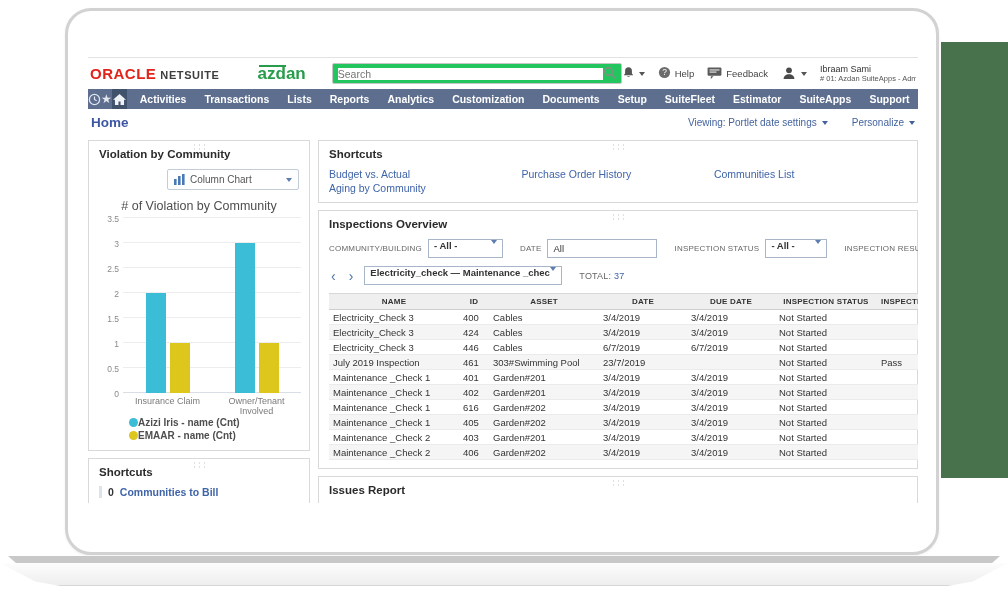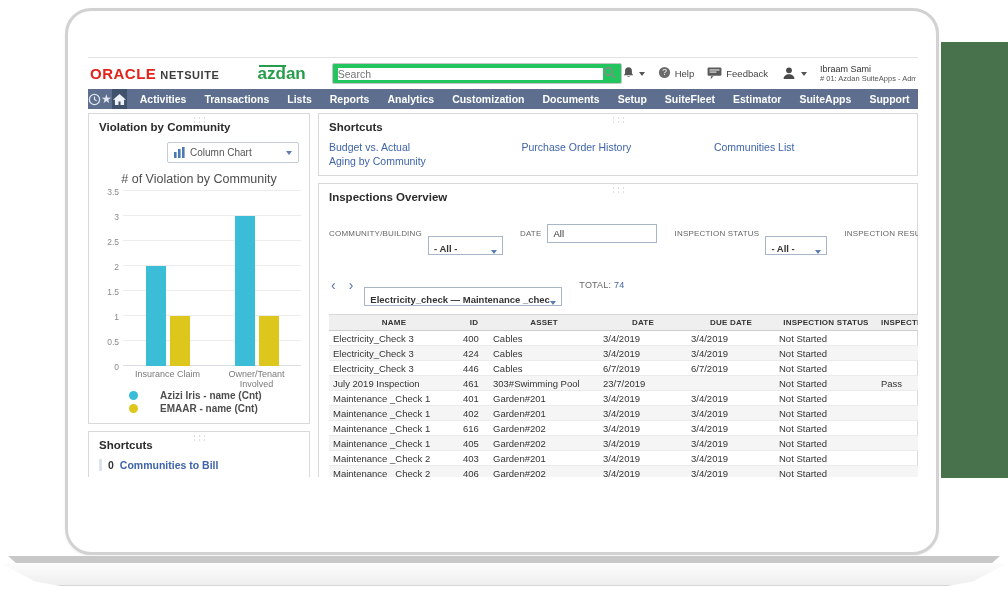--- a/index.html
+++ b/index.html
@@ -79,41 +79,41 @@
   .chart-title { text-align:center; font-size:12.5px; color:#4e4e4e; margin-top:9px; }
   .chart { position:relative; height:192px; margin-top:4px; }
   .plot { position:absolute; left:24px; top:1px; width:178px; height:175px; }
   .gridline { position:absolute; left:0; right:0; height:1px; background:#ededed; }
   .gridline.zero { background:#d9dee6; }
   .ylabel { position:absolute; left:0; width:20px; text-align:right; font-size:8.5px; color:#8a8a8a; }
   .bar { position:absolute; bottom:0; width:20px; }
   .xlabels { position:absolute; left:24px; top:179px; width:178px; display:flex; }
   .xlabel { flex:1; text-align:center; font-size:9px; color:#7a7a7a; }
   .legend { margin:7px 0 0 30px; }
-  .legend-item { display:flex; align-items:center; gap:22px; font-size:10px; font-weight:bold;
+  .legend-item { display:flex; align-items:center; gap:0; font-size:10px; font-weight:bold;
     color:#4e4e4e; line-height:13px; }
   .legend-dot { width:9px; height:9px; border-radius:50%; flex:none; }
 
   
   .reminder-item { margin-top:8px; display:flex; gap:6px; font-size:10.5px; align-items:center;
     border-left:3px solid #dde3ec; padding-left:6px; }
   .reminder-count { font-weight:bold; color:#333; }
   .reminder-link { font-weight:bold; color:#3f64a8; cursor:pointer; }
 
   
   .sc-cols { display:flex; margin-top:8px; }
   .sc-col { width:33.3%; display:flex; flex-direction:column; gap:2px; }
   .sc-link { color:#3f64a8; font-size:10.5px; text-decoration:none; cursor:pointer; }
 
   
   .filter-row { display:flex; align-items:center; margin-top:9px; }
   .filter-group { display:flex; align-items:center; margin-right:17px; }
   .filter-label { font-size:8px; color:#666; letter-spacing:.2px; margin-right:6px; white-space:nowrap; }
-  .nsselect { height:19px; border:1px solid #a9b6c8; background:#fff; display:flex; align-items:flex-end;
-    padding:0 5px; font-size:9.5px; font-weight:bold; color:#333; cursor:pointer;margin-top:24px; }
+  .nsselect { height:19px; border:1px solid #a9b6c8; background:#fff; display:flex; align-items:flex-start;
+    padding:0 5px; font-size:9.5px; font-weight:bold; color:#333; cursor:pointer; }
   .nsselect .caret { margin-left:auto; }
   .nsselect span { white-space:nowrap; overflow:hidden; }
   .filter-input { height:19px; border:1px solid #a9b6c8; font-size:9.5px; padding:0 5px; color:#333;
     font-family:"Liberation Sans", sans-serif; outline:none; }
 
   
   .pager-row { display:flex; align-items:center; margin-top:8px; gap:9px; }
   .pager-arrow { color:#4d6fa5; font-size:14px; line-height:14px; cursor:pointer; padding:0 2px; }
   .pager-select { width:198px; }
   .pager-total { margin-left:8px; font-size:9px; color:#666; letter-spacing:.2px; }
@@ -224,20 +224,33 @@
             <span class="nav-item">Customization</span>
             <span class="nav-item">Documents</span>
             <span class="nav-item">Setup</span>
             <span class="nav-item">SuiteFleet</span>
             <span class="nav-item">Estimator</span>
             <span class="nav-item">SuiteApps</span>
             <span class="nav-item">Support</span>
           </div>
       </div>
 
+      <div class="pagebar">
+        <span class="page-title">Home</span>
+        <div class="pagebar-links">
+          <span class="pagebar-link">
+            <span>Viewing: Portlet date settings</span>
+              <i class="caret"></i>
+          </span>
+          <span class="pagebar-link">
+            <span>Personalize</span>
+              <i class="caret"></i>
+          </span>
+        </div>
+      </div>
 
       <div class="content">
 
         <div class="col-left">
 
           <div class="portlet">
             <div class="drag-dots"></div>
             <div class="portlet-title">Violation by Community</div>
             <div class="chart-selector">
               <svg width="11" height="11" viewBox="0 0 11 11">
@@ -347,21 +360,21 @@
               </div>
             <div class="pager-row">
               <span class="pager-arrow">‹</span>
               <span class="pager-arrow">›</span>
               <div class="nsselect pager-select">
                 <span>Electricity_check — Maintenance _check</span>
                 <i class="caret"></i>
               </div>
               <span class="pager-total">
                 <span>TOTAL:</span>
-                <b>74</b>
+                <b>37</b>
               </span>
             </div>
             <table class="insp-table" id="inspections-table">
               <thead>
                   <tr id="insp-head">
                     <th class="c0">NAME</th>
                     <th class="c1">ID</th>
                     <th class="c2">ASSET</th>
                     <th class="c3">DATE</th>
                     <th class="c4">DUE DATE</th>

